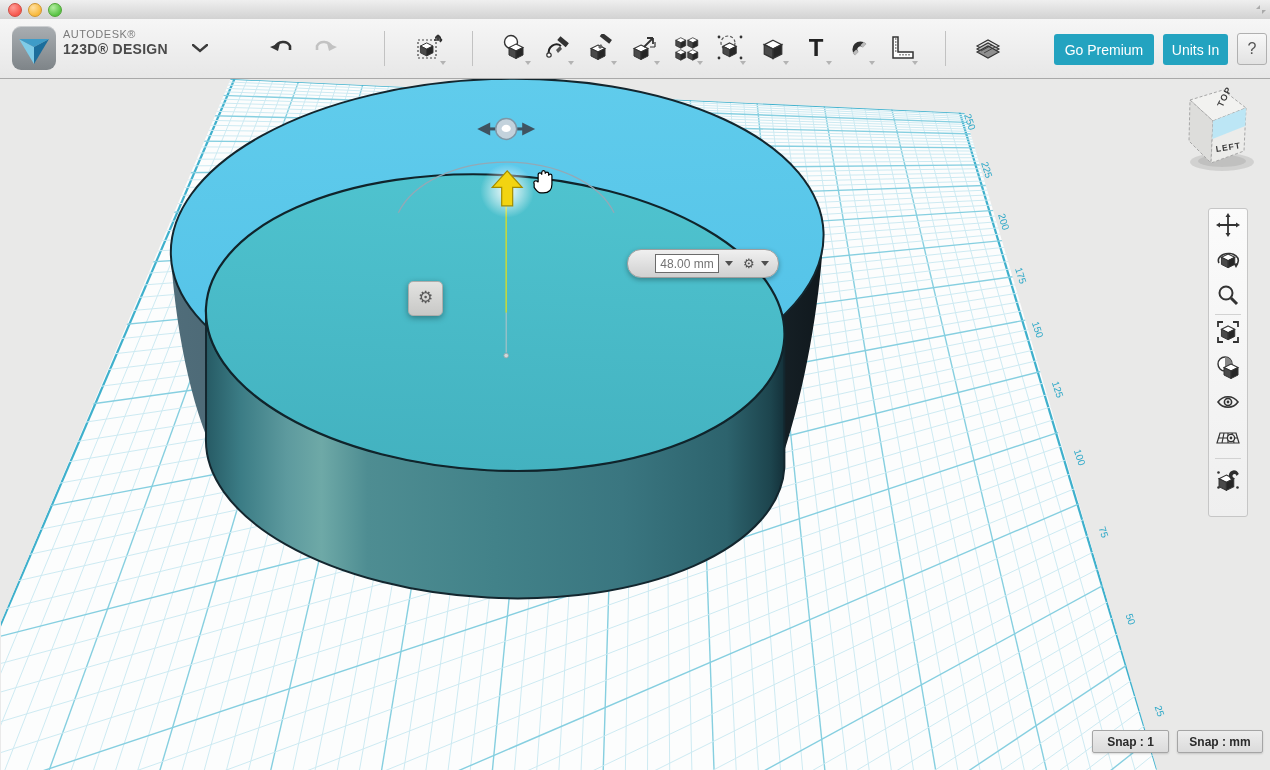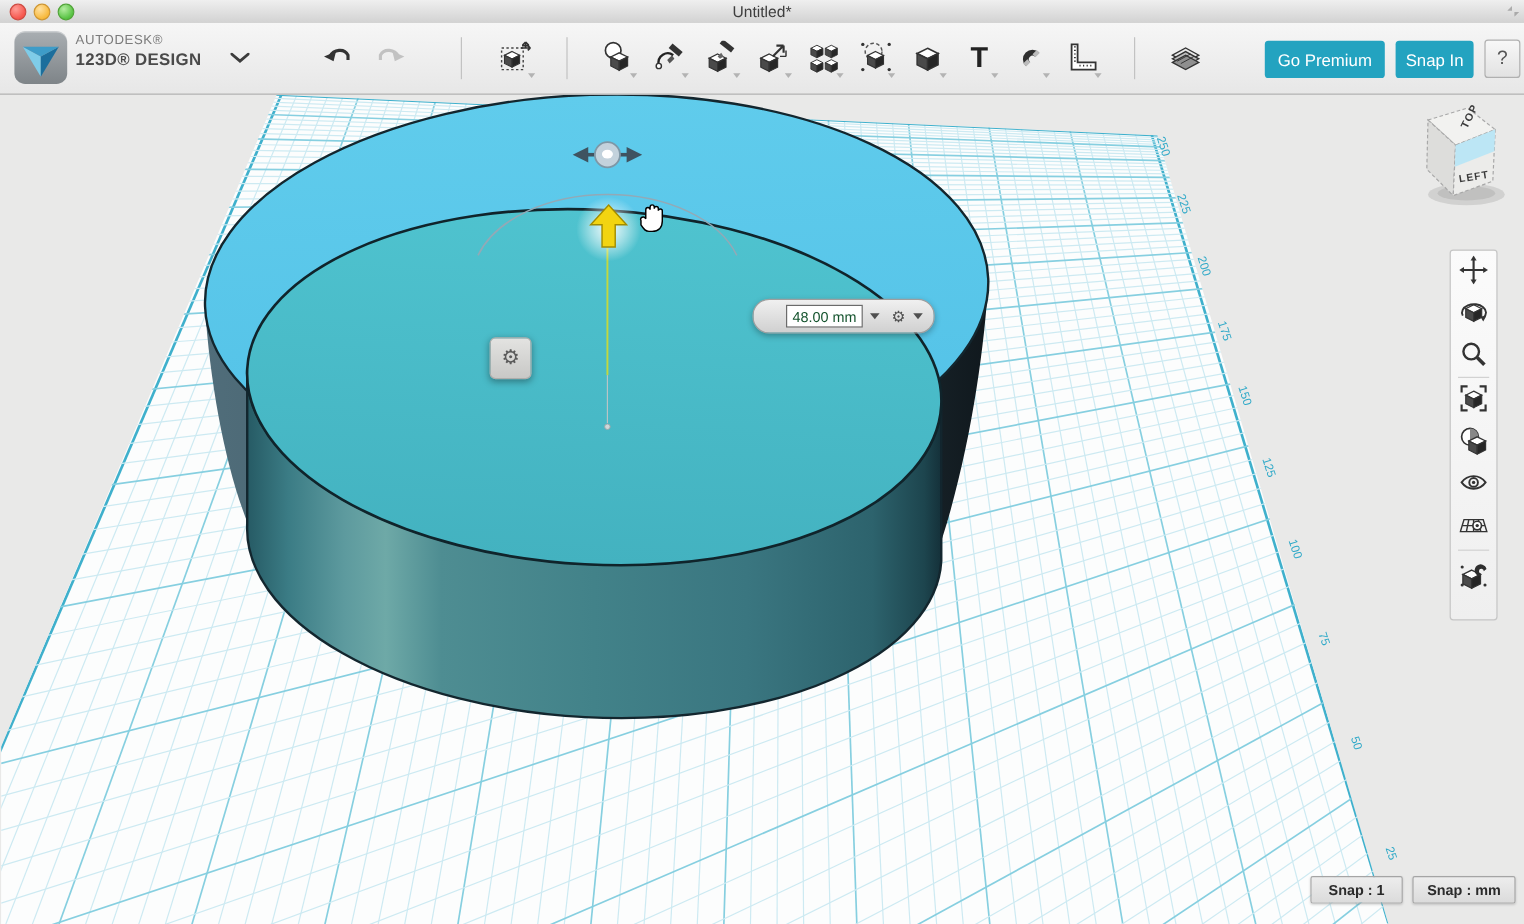--- a/index.html
+++ b/index.html
@@ -40,21 +40,21 @@
   
   #gear-btn{position:absolute;left:408px;top:202px;width:33px;height:33px;border-radius:5px;
     background:linear-gradient(#e3e3e1,#c8c8c6);border:1px solid #adadab;
     box-shadow:0 2px 6px rgba(0,0,0,.35);color:#5a5a5a;font-size:17px;line-height:31px;
     text-align:center;cursor:pointer;}
   
   #dim-pill{position:absolute;left:627px;top:170px;width:150px;height:27px;border-radius:14px;
     background:linear-gradient(#f0f0f0,#d0d0d0);border:1px solid #9e9e9e;
     box-shadow:0 2px 5px rgba(0,0,0,.3);display:flex;align-items:center;}
   #dim-input{margin-left:27px;width:62px;height:17px;background:#fff;border:1px solid #6b6b6b;
-    font-size:12px;font-family:"Liberation Sans",sans-serif;text-align:center;padding:0;color:#14532d;}
+    font-size:12px;font-family:"Liberation Sans",sans-serif;text-align:center;padding:0;color:#737373;}
   .tri{width:0;height:0;border-left:4px solid transparent;border-right:4px solid transparent;
     border-top:5px solid #4f4f4f;margin-left:6px;cursor:pointer;}
   #dim-gear{margin-left:10px;font-size:13px;color:#4f4f4f;cursor:pointer;}
   
   #navbar{position:absolute;left:1208px;top:129px;width:38px;height:307px;
     background:linear-gradient(#fbfbfb,#efefef);border:1px solid #c6c6c6;border-radius:3px;}
   .navbtn{position:absolute;left:7px;width:24px;height:24px;cursor:pointer;}
   .navsep{position:absolute;left:6px;width:26px;height:1px;background:#d2d2d2;}
   
   .statbtn{position:absolute;top:651px;height:23px;border:1px solid #a5a5a5;border-radius:2px;
@@ -76,21 +76,20 @@
     </g>
   </defs>
 </svg>
 
 <div id="app">
 
   <div id="titlebar">
     <div id="tl-close" class="tl"></div>
     <div id="tl-min" class="tl"></div>
     <div id="tl-max" class="tl"></div>
-    <div id="title">Untitled*</div>
     <svg id="fs-icon" viewBox="0 0 10 9">
       <path d="M0 4 L4 0 4 4Z M10 5 L6 9 6 5Z" fill="#7f7f7f"></path>
     </svg>
   </div>
 
   <div id="toolbar">
     <svg id="applogo" viewBox="0 0 44 44">
       <polygon points="7,13 22,21 22,38" fill="#7fcce8"></polygon>
       <polygon points="37,13 22,21 22,38" fill="#1c6e9c"></polygon>
       <polygon points="7,13 37,13 22,21" fill="#3e9cc8"></polygon>
@@ -217,21 +216,21 @@
     <div class="toolbtn" style="left:970px">
       <svg width="28" height="28" viewBox="0 0 28 28">
         <path d="M3 12 L14 6 25 12 14 18Z" fill="#e8e8e8" stroke="#333" stroke-width="1.1"></path>
         <path d="M3 15 L14 9 25 15 14 21Z" fill="#bdbdbd" stroke="#333" stroke-width="1.1"></path>
         <path d="M3 18 L14 12 25 18 14 24Z" fill="#8f8f8f" stroke="#333" stroke-width="1.1"></path>
         <path d="M7 17 L18 11 M10 19 L21 13" stroke="#333" stroke-width=".8"></path>
       </svg>
     </div>
 
     <button class="tealbtn" style="left:1054px;width:100px">Go Premium</button>
-    <button class="tealbtn" style="left:1163px;width:65px">Snap In</button>
+    <button class="tealbtn" style="left:1163px;width:65px">Units In</button>
     <button id="help-btn">?</button>
   </div>
 
   <div id="viewport">
 
     <svg id="scene" width="1270" height="691" viewBox="0 78 1270 692">
       <defs>
         <clipPath id="gridclip">
           <polygon points="230,78 965,112 1158,771 0,771 0,622"></polygon>
         </clipPath>

